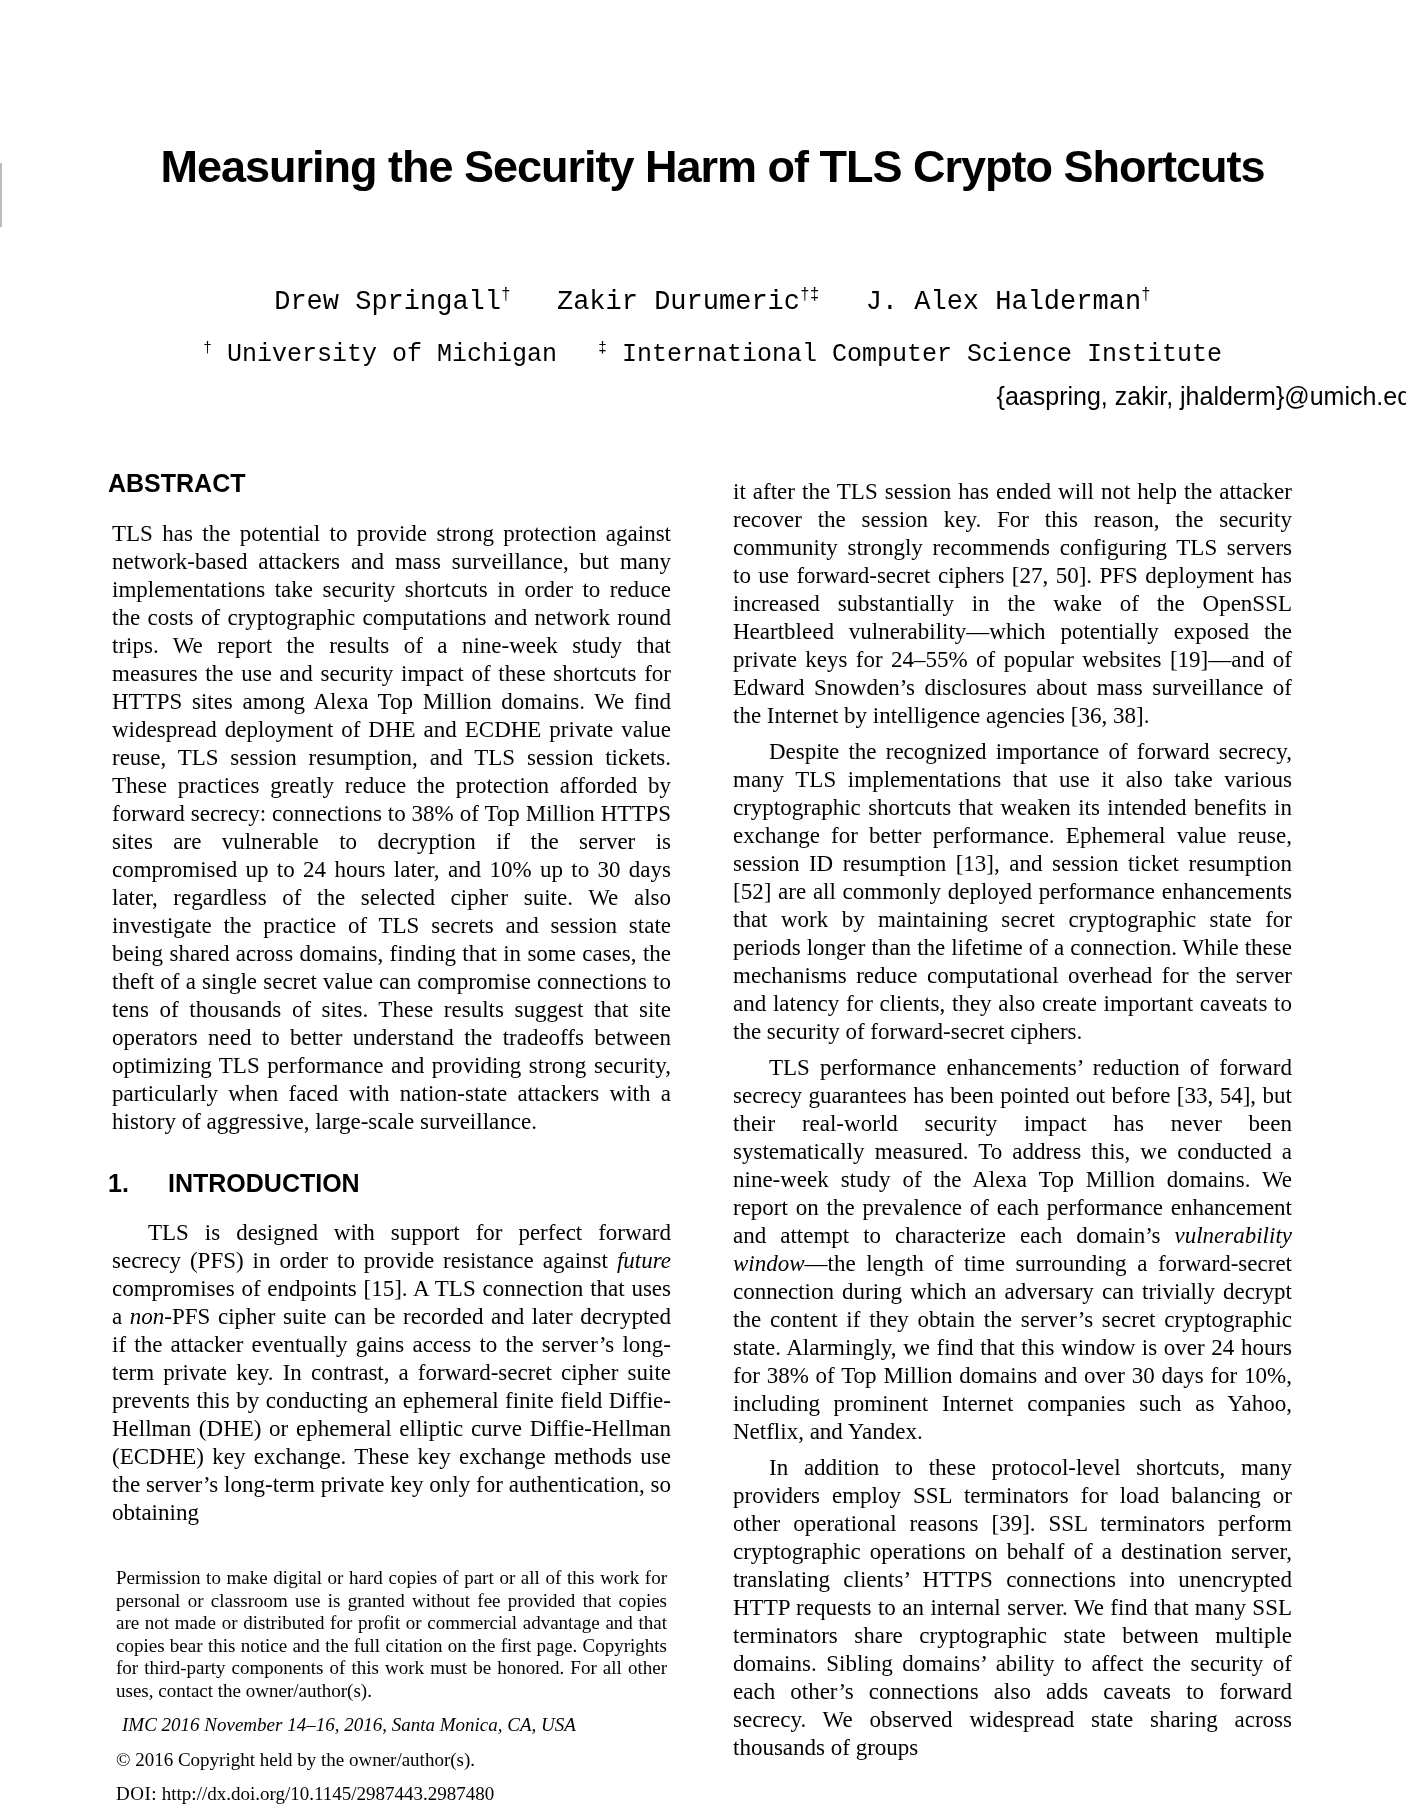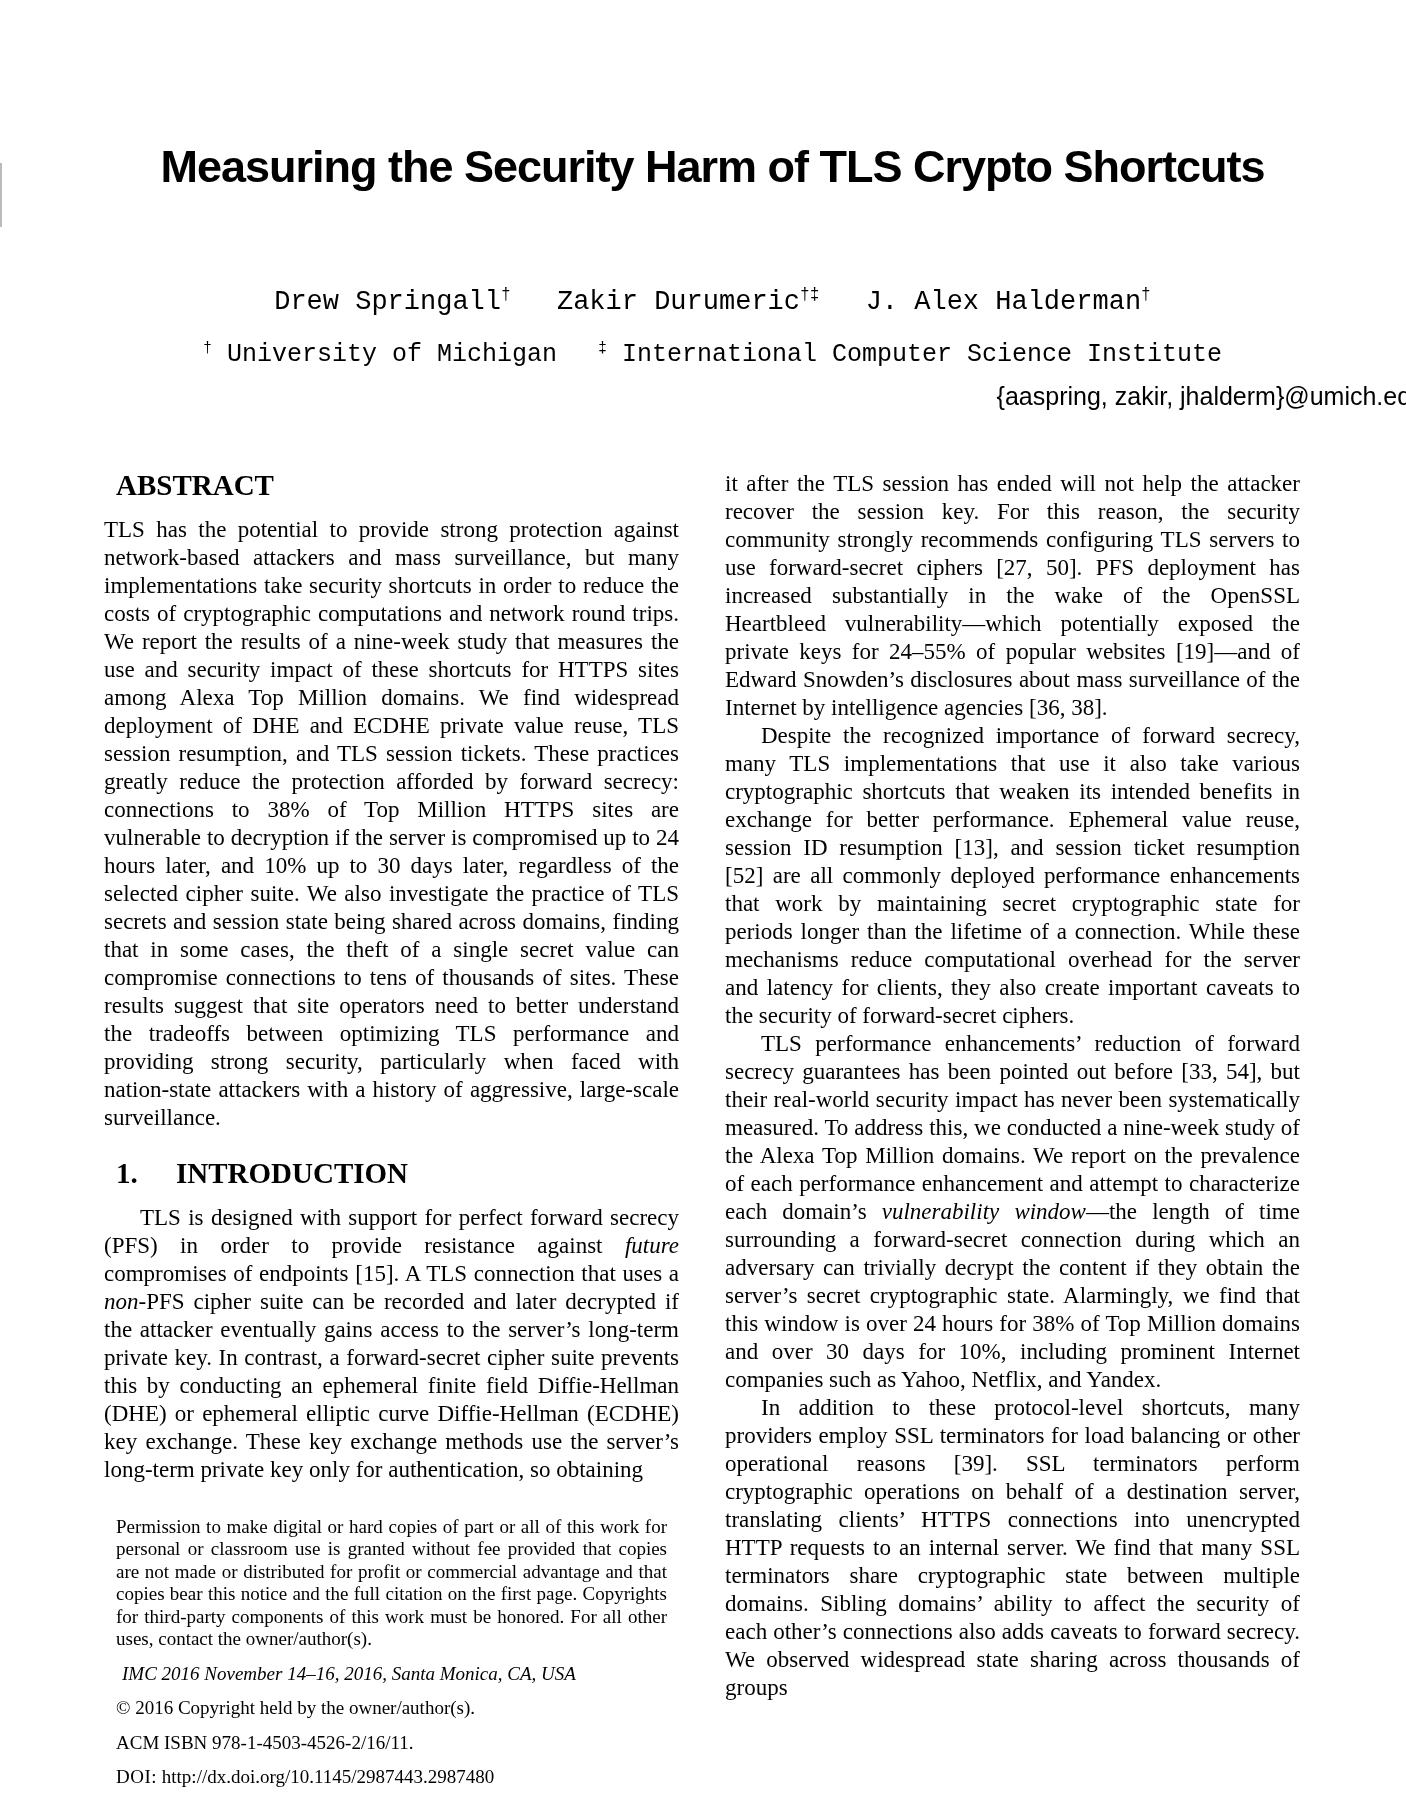--- a/index.html
+++ b/index.html
@@ -84,30 +84,30 @@
     width: 575px;
     font-size: 23px;
     line-height: 28px;
   }
   .col-left {
     display: flex;
     flex-direction: column;
     min-height: 1212px;
   }
   .head {
-    font-family: Liberation Serif, serif;
+    font-family: Liberation Sans, sans-serif;
     font-weight: bold;
-    font-size: 29px;
+    font-size: 25px;
     line-height: 1.1;
-    margin: 0 0 14px 12px;
+    margin: 0 0 14px 4px;
   }
   .section-head { margin-top: 26px; }
   .secnum { display: inline-block; width: 60px; }
   .col p {
-    margin: 0;
+    margin: 8px;
     text-align: justify;
   }
   .para-indent { text-indent: 36px; }
   .footnote {
     margin-top: auto;
     padding-top: 20px;
     font-size: 19px;
     line-height: 22.5px;
   }
   .footnote p { margin: 12px; text-align: justify; }
@@ -161,21 +161,20 @@
       <p>TLS has the potential to provide strong protection against network-based attackers and mass surveillance, but many implementations take security shortcuts in order to reduce the costs of cryptographic computations and network round trips. We report the results of a nine-week study that measures the use and security impact of these shortcuts for HTTPS sites among Alexa Top Million domains. We find widespread deployment of DHE and ECDHE private value reuse, TLS session resumption, and TLS session tickets. These practices greatly reduce the protection afforded by forward secrecy: connections to 38% of Top Million HTTPS sites are vulnerable to decryption if the server is compromised up to 24 hours later, and 10% up to 30 days later, regardless of the selected cipher suite. We also investigate the practice of TLS secrets and session state being shared across domains, finding that in some cases, the theft of a single secret value can compromise connections to tens of thousands of sites. These results suggest that site operators need to better understand the tradeoffs between optimizing TLS performance and providing strong security, particularly when faced with nation-state attackers with a history of aggressive, large-scale surveillance.</p>
 
       <h2 class="head section-head"><span class="secnum">1.</span><span>INTRODUCTION</span></h2>
 
       <p class="para-indent"><span>TLS is designed with support for perfect forward secrecy (PFS) in order to provide resistance against </span><i>future</i><span> compromises of endpoints [15]. A TLS connection that uses a </span><i>non-</i><span>PFS cipher suite can be recorded and later decrypted if the attacker eventually gains access to the server’s long-term private key. In contrast, a forward-secret cipher suite prevents this by conducting an ephemeral finite field Diffie-Hellman (DHE) or ephemeral elliptic curve Diffie-Hellman (ECDHE) key exchange. These key exchange methods use the server’s long-term private key only for authentication, so obtaining</span></p>
 
       <div class="footnote">
         <p>Permission to make digital or hard copies of part or all of this work for personal or classroom use is granted without fee provided that copies are not made or distributed for profit or commercial advantage and that copies bear this notice and the full citation on the first page. Copyrights for third-party components of this work must be honored. For all other uses, contact the owner/author(s).</p>
         <p class="fn-venue">IMC 2016 November 14–16, 2016, Santa Monica, CA, USA</p>
         <p class="fn-line">© 2016 Copyright held by the owner/author(s).</p>
-        <p class="fn-line">ACM ISBN 978-1-4503-4526-2/16/11.</p>
         <p class="fn-line"><span class="doi-label">DOI:</span><span> http://dx.doi.org/10.1145/2987443.2987480</span></p>
       </div>
     </div>
 
     <div class="col col-right">
       <p>it after the TLS session has ended will not help the attacker recover the session key. For this reason, the security community strongly recommends configuring TLS servers to use forward-secret ciphers [27, 50]. PFS deployment has increased substantially in the wake of the OpenSSL Heartbleed vulnerability—which potentially exposed the private keys for 24–55% of popular websites [19]—and of Edward Snowden’s disclosures about mass surveillance of the Internet by intelligence agencies [36, 38].</p>
       <p class="para-indent">Despite the recognized importance of forward secrecy, many TLS implementations that use it also take various cryptographic shortcuts that weaken its intended benefits in exchange for better performance. Ephemeral value reuse, session ID resumption [13], and session ticket resumption [52] are all commonly deployed performance enhancements that work by maintaining secret cryptographic state for periods longer than the lifetime of a connection. While these mechanisms reduce computational overhead for the server and latency for clients, they also create important caveats to the security of forward-secret ciphers.</p>
       <p class="para-indent"><span>TLS performance enhancements’ reduction of forward secrecy guarantees has been pointed out before [33, 54], but their real-world security impact has never been systematically measured. To address this, we conducted a nine-week study of the Alexa Top Million domains. We report on the prevalence of each performance enhancement and attempt to characterize each domain’s </span><i>vulnerability window</i><span>—the length of time surrounding a forward-secret connection during which an adversary can trivially decrypt the content if they obtain the server’s secret cryptographic state. Alarmingly, we find that this window is over 24 hours for 38% of Top Million domains and over 30 days for 10%, including prominent Internet companies such as Yahoo, Netflix, and Yandex.</span></p>
       <p class="para-indent">In addition to these protocol-level shortcuts, many providers employ SSL terminators for load balancing or other operational reasons [39]. SSL terminators perform cryptographic operations on behalf of a destination server, translating clients’ HTTPS connections into unencrypted HTTP requests to an internal server. We find that many SSL terminators share cryptographic state between multiple domains. Sibling domains’ ability to affect the security of each other’s connections also adds caveats to forward secrecy. We observed widespread state sharing across thousands of groups</p>
     </div>

